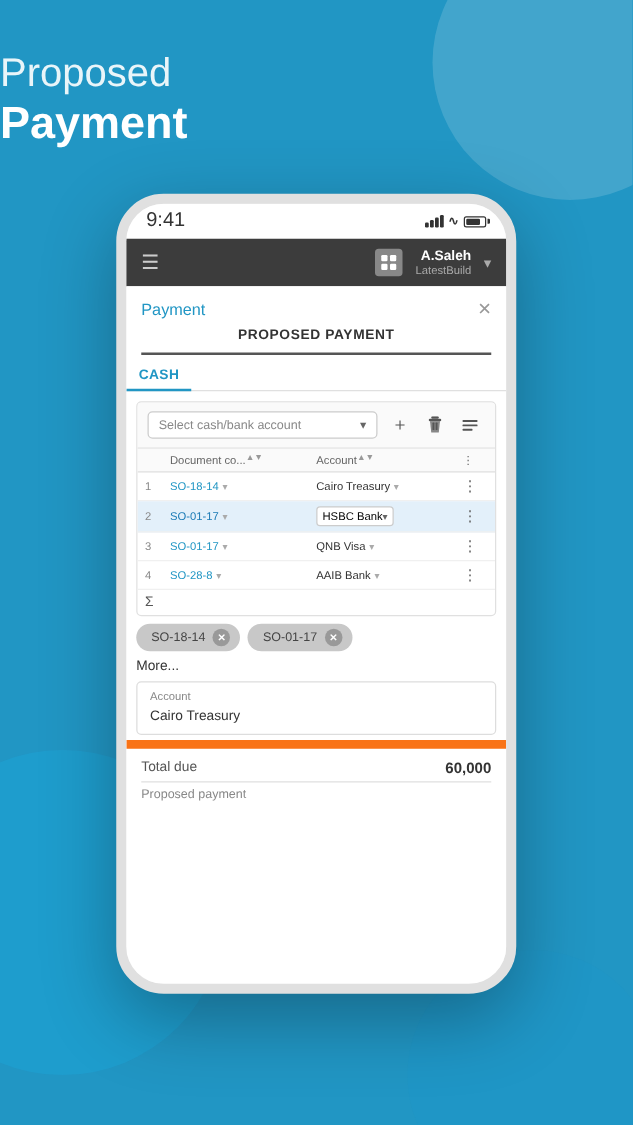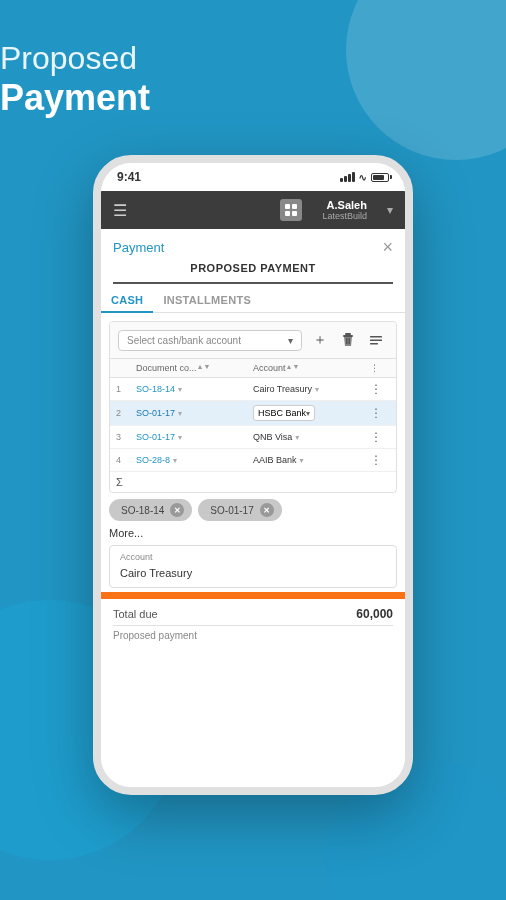--- a/index.html
+++ b/index.html
@@ -82,21 +82,21 @@
       background: #ffffff;
       height: 28px;
       display: flex;
       align-items: center;
       justify-content: space-between;
       padding: 0 16px;
       font-size: 11px;
       font-weight: 600;
       color: #333;
     }
-    .phone-top-bar .time { font-size: 12px; font-weight: 700; }
+    .phone-top-bar .time { font-size: 16px; font-weight: 400; }
     .status-icons { display: flex; align-items: center; gap: 4px; }
     .signal-bars { display: flex; align-items: flex-end; gap: 1px; }
     .signal-bars span {
       background: #333;
       width: 3px;
       display: inline-block;
       border-radius: 1px;
     }
     .signal-bars span:nth-child(1) { height: 4px; }
     .signal-bars span:nth-child(2) { height: 6px; }
@@ -134,21 +134,21 @@
     
     .app-topbar {
       background: #3c3c3c;
       height: 38px;
       display: flex;
       align-items: center;
       justify-content: space-between;
       padding: 0 12px;
     }
     .hamburger { color: #ccc; font-size: 16px; cursor: pointer; }
-    .topbar-center { display: flex; align-items: center; gap: 20px; }
+    .topbar-center { display: flex; align-items: center; gap: 10px; }
     .topbar-icon {
       width: 22px;
       height: 22px;
       background: #888;
       border-radius: 3px;
       display: flex;
       align-items: center;
       justify-content: center;
       color: white;
       font-size: 10px;
@@ -476,23 +476,20 @@
     <div class="payment-header">
       <span class="payment-link">Payment</span>
       <span class="close-btn">×</span>
     </div>
 
     <div class="section-title">PROPOSED PAYMENT</div>
 
     <div class="tabs">
       <div class="tab active">
         <span>CASH</span>
-      </div>
-      <div class="tab">
-        <span>INSTALLMENTS</span>
       </div>
     </div>
 
     <div class="table-area">
 
       <div class="select-bar">
         <div class="select-dropdown">
           <span>Select cash/bank account</span>
           <span class="chevron">▾</span>
         </div>

